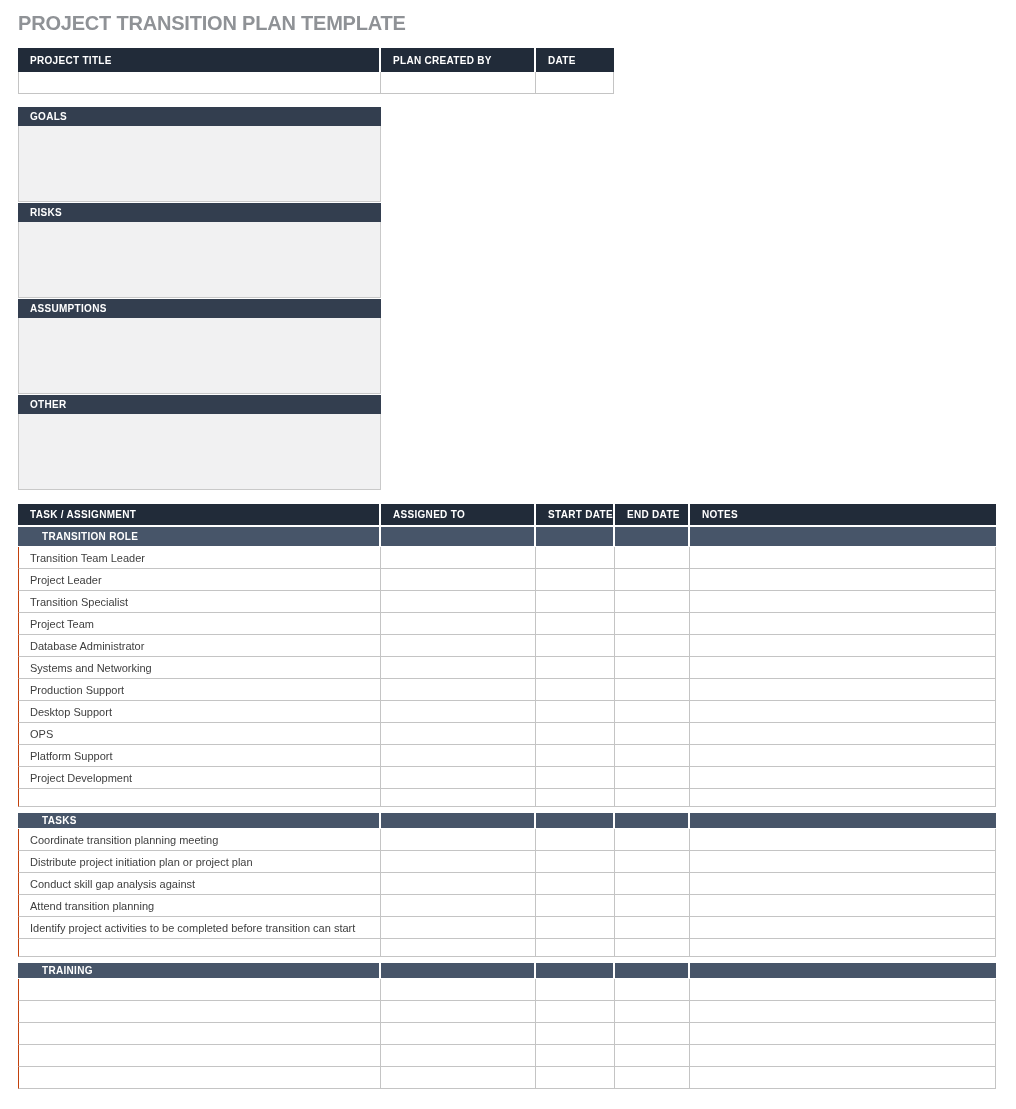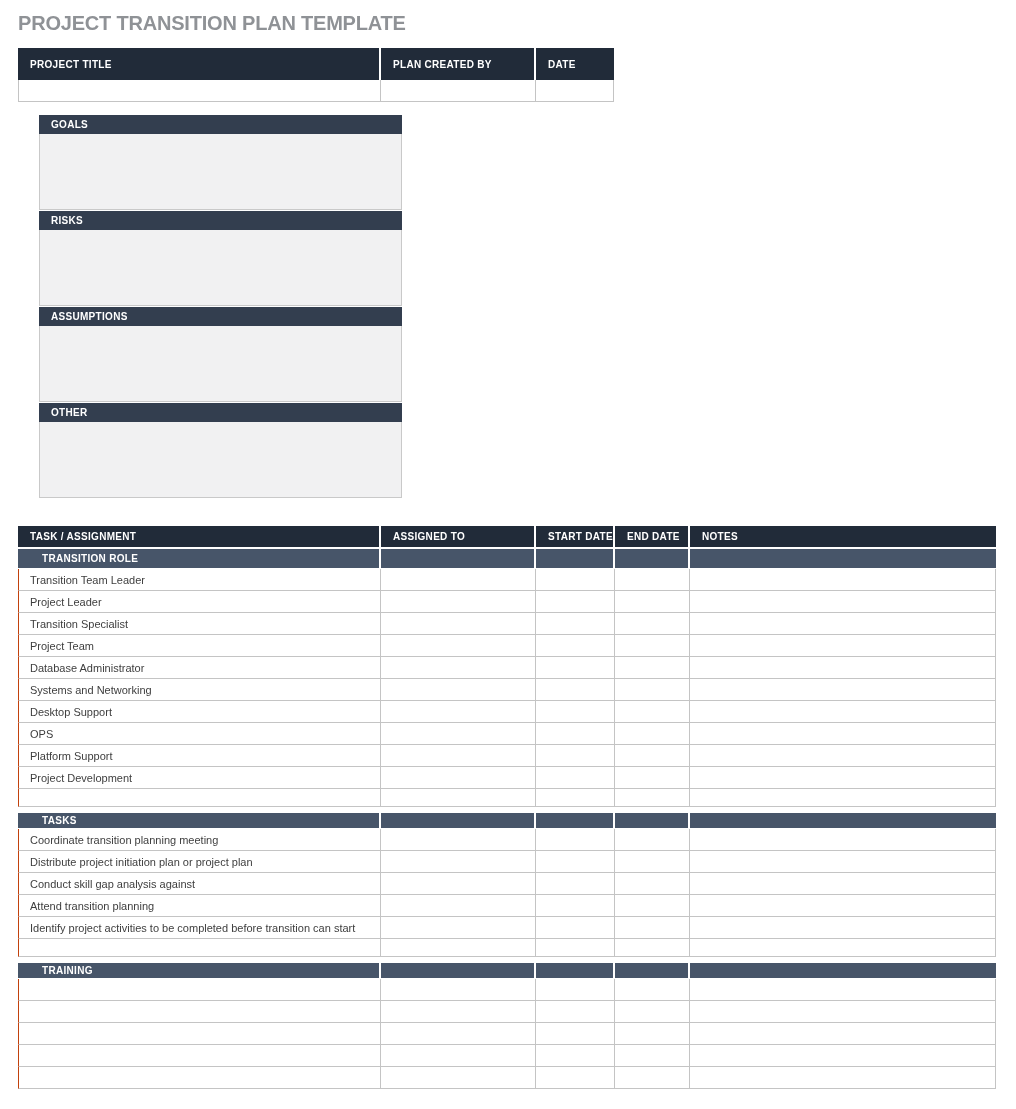--- a/index.html
+++ b/index.html
@@ -17,49 +17,49 @@
     color: #8f9296; letter-spacing: -0.2px;
   }
 
   table { border-collapse: separate; border-spacing: 0; table-layout: fixed; }
 
   
   .hdr-cell {
     background: #212b39; color: #ffffff;
     font-size: 10px; font-weight: 700; letter-spacing: 0.3px;
     text-align: left; vertical-align: middle;
-    padding: 0 0 0 12px; height: 32px;
+    padding: 0 0 0 12px; height: 24px;
     border-right: 2px solid #ffffff;
   }
   .hdr-cell:last-child { border-right: none; }
 
   
   .info-table { width: 596px; margin-top: 14px; }
   .info-table td.input {
     height: 22px; background: #ffffff;
     border-right: 1px solid #c4c4c4; border-bottom: 1px solid #c4c4c4;
   }
   .info-table td.input:first-child { border-left: 1px solid #c4c4c4; }
 
   
-  .sections { width: 363px; margin-top: 13px; margin-left: 21px; }
+  .sections { width: 363px; margin-top: 13px; }
   .section { margin-bottom: 1px; }
   .section-bar {
     height: 19px; line-height: 19px;
     background: #333e4f; color: #ffffff;
     font-size: 10px; font-weight: 700; letter-spacing: 0.3px;
     padding-left: 12px;
   }
   .section-box {
     height: 76px; background: #f1f1f2;
     border: 1px solid #c9c9c9; border-top: none;
   }
 
   
-  .main-table { width: 978px; margin-top: 28px; }
+  .main-table { width: 978px; margin-top: 14px; }
   .main-table th.hdr-cell { height: 21px; }
 
   tr.group td {
     background: #475569; height: 22px;
     border-top: 2px solid #ffffff;
     border-right: 2px solid #ffffff;
     border-bottom: 1px solid #ffffff;
   }
   tr.group td:last-child { border-right: none; }
   tr.group td.glabel {
@@ -184,20 +184,27 @@
           <td></td>
     </tr>
     <tr class="item">
       <td>Systems and Networking</td>
       <td></td>
           <td></td>
           <td></td>
           <td></td>
     </tr>
     <tr class="item">
+      <td>Production Support</td>
+      <td></td>
+          <td></td>
+          <td></td>
+          <td></td>
+    </tr>
+    <tr class="item">
       <td>Desktop Support</td>
       <td></td>
           <td></td>
           <td></td>
           <td></td>
     </tr>
     <tr class="item">
       <td>OPS</td>
       <td></td>
           <td></td>

